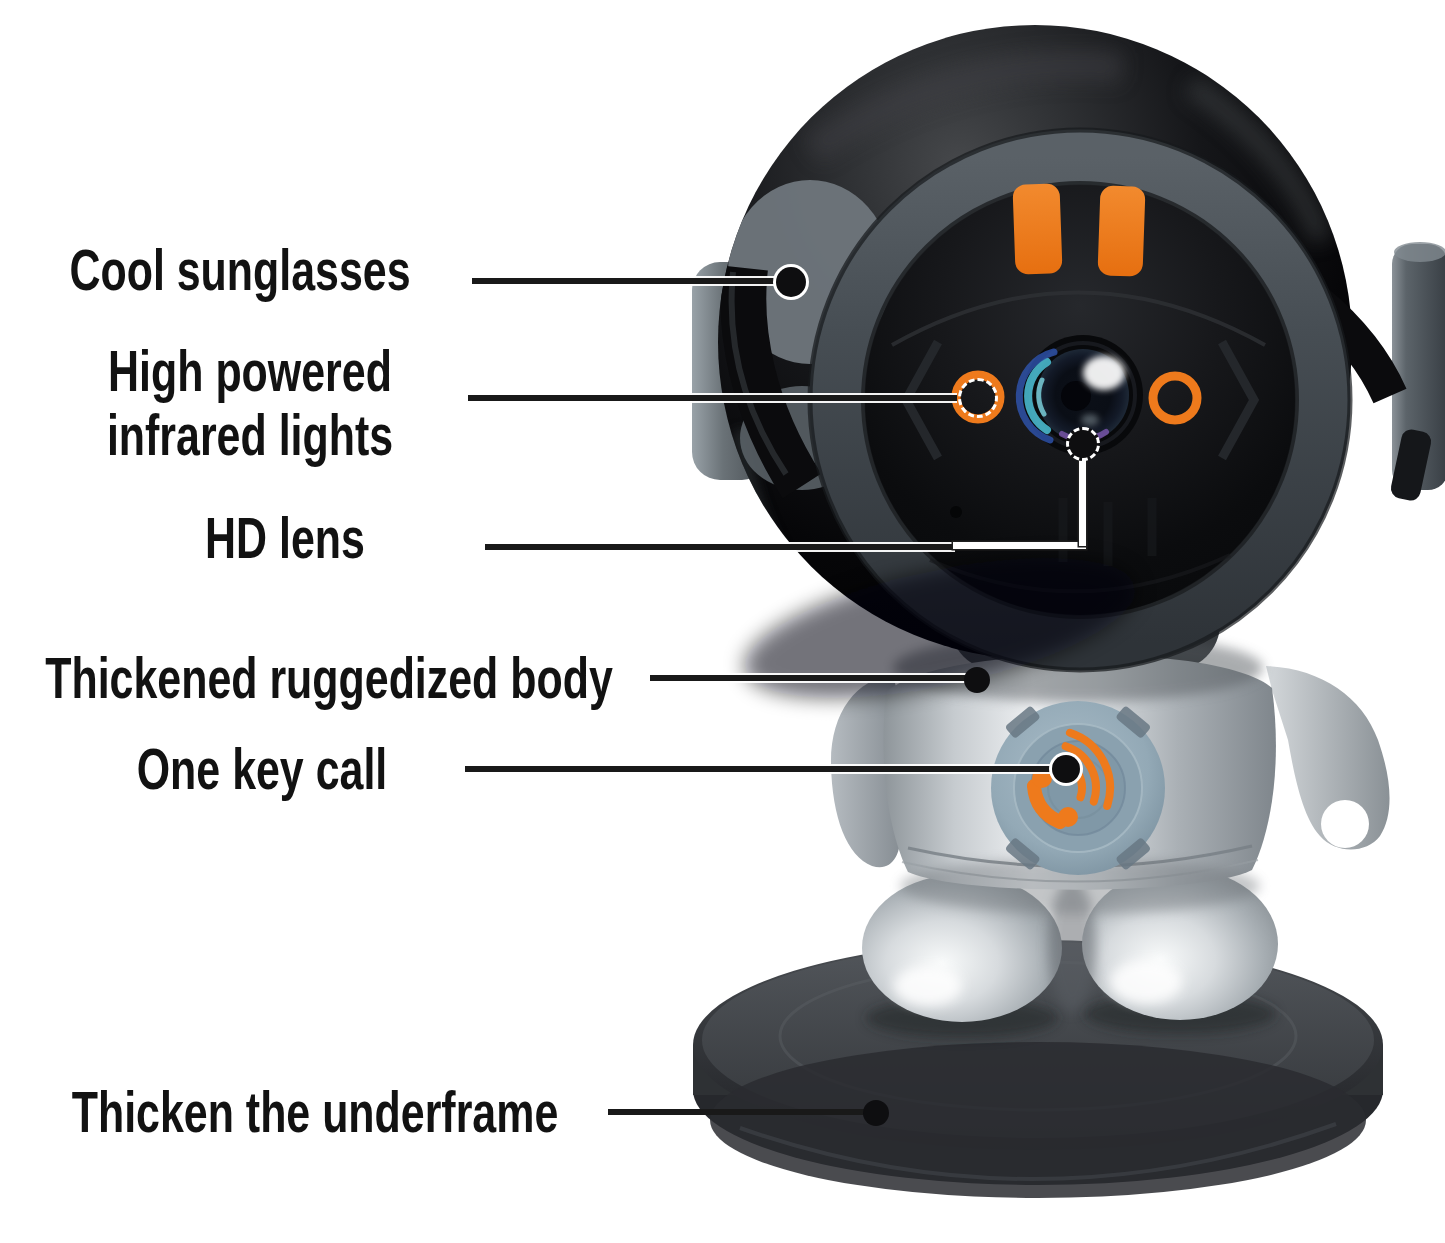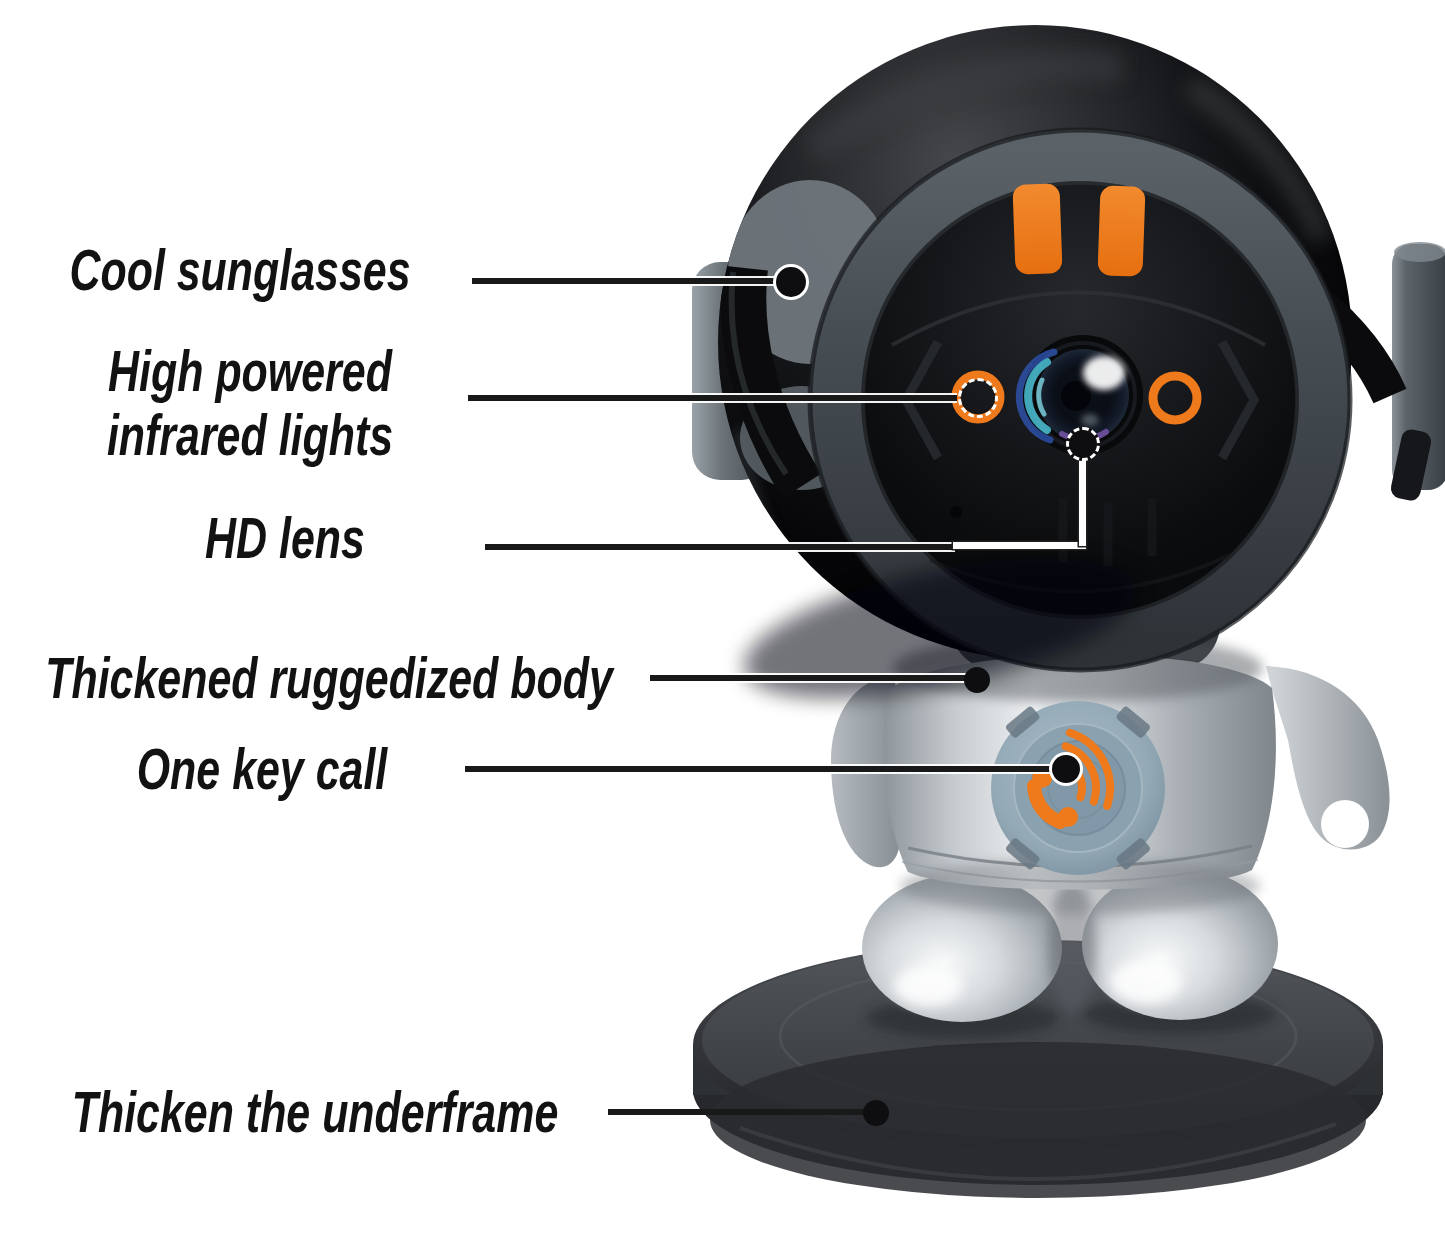--- a/index.html
+++ b/index.html
@@ -1,19 +1,18 @@
 <!DOCTYPE html>
 <html><head>
 <meta charset="utf-8">
 <style>
   html,body{margin:0;padding:0;background:#fff;}
   .canvas{
     position:relative;width:1445px;height:1243px;background:#ffffff;overflow:hidden;
     font-family:"Liberation Sans","DejaVu Sans",sans-serif;
-    font-style:italic;
   }
   .art{position:absolute;left:0;top:0;width:1445px;height:1243px;}
   .label{
     position:absolute;color:#121212;font-weight:700;font-size:58px;line-height:64px;
     white-space:nowrap;text-align:center;
     transform:translate(-50%,-50%) scaleX(0.74);
   }
   .label span{display:block;}
   .lead{
     position:absolute;height:6px;background:#191919;

